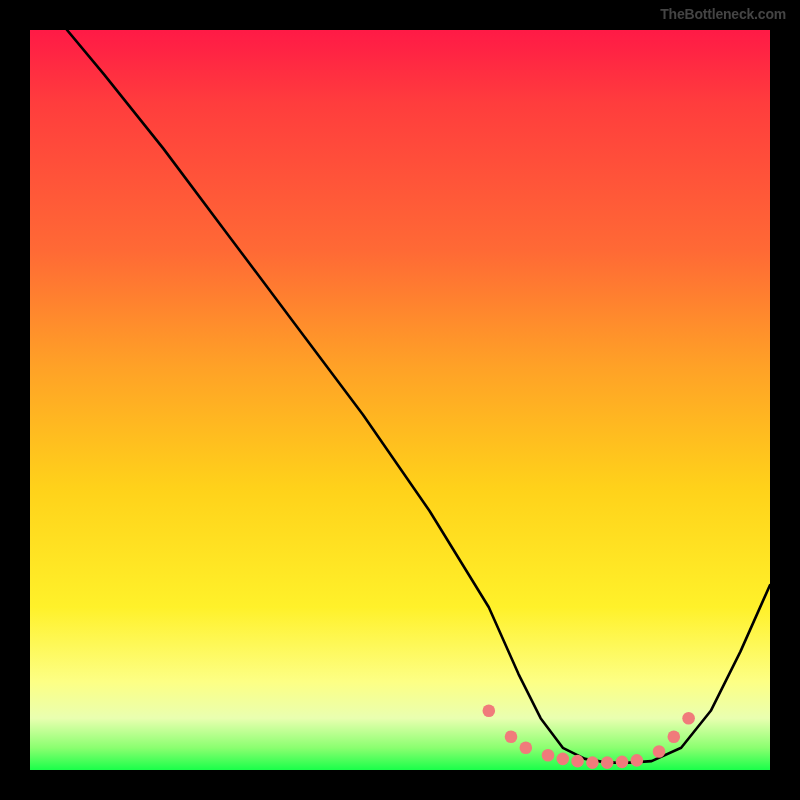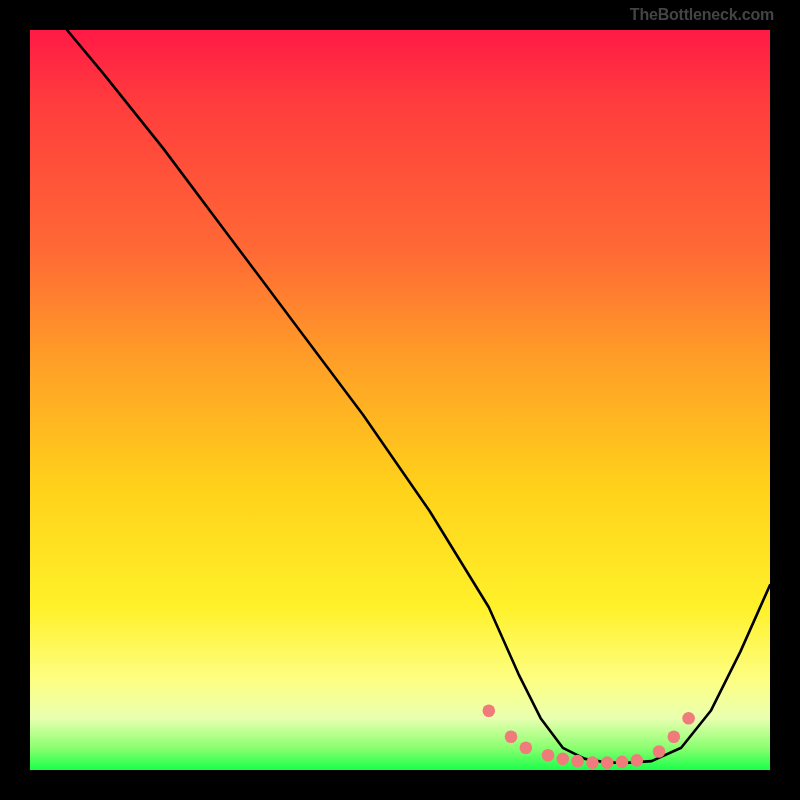--- a/index.html
+++ b/index.html
@@ -41,23 +41,23 @@
   .plot-area svg {
     position: absolute;
     left: 0;
     top: 0;
     width: 740px;
     height: 740px;
   }
   .watermark {
     position: absolute;
     top: 6px;
-    right: 26px;
+    right: 14px;
     color: #444;
-    font-size: 16px;
+    font-size: 14px;
     font-weight: 600;
     letter-spacing: -0.2px;
     user-select: none;
   }
 </style>
 </head>
 <body>
 
 <div class="frame">
 

